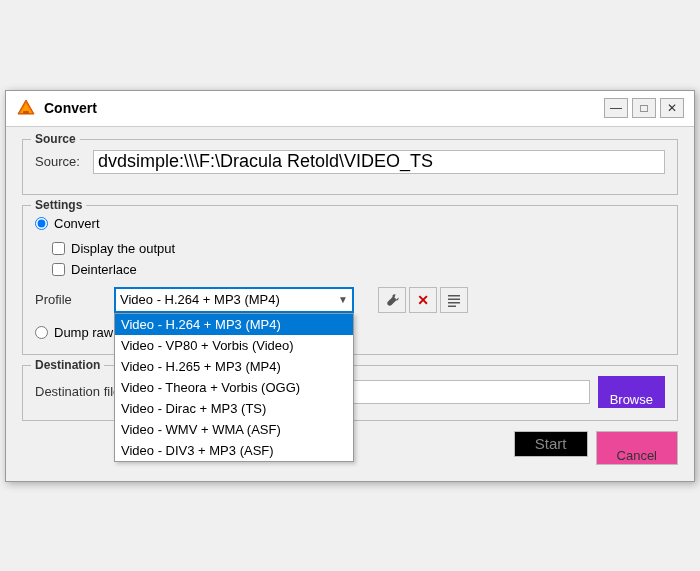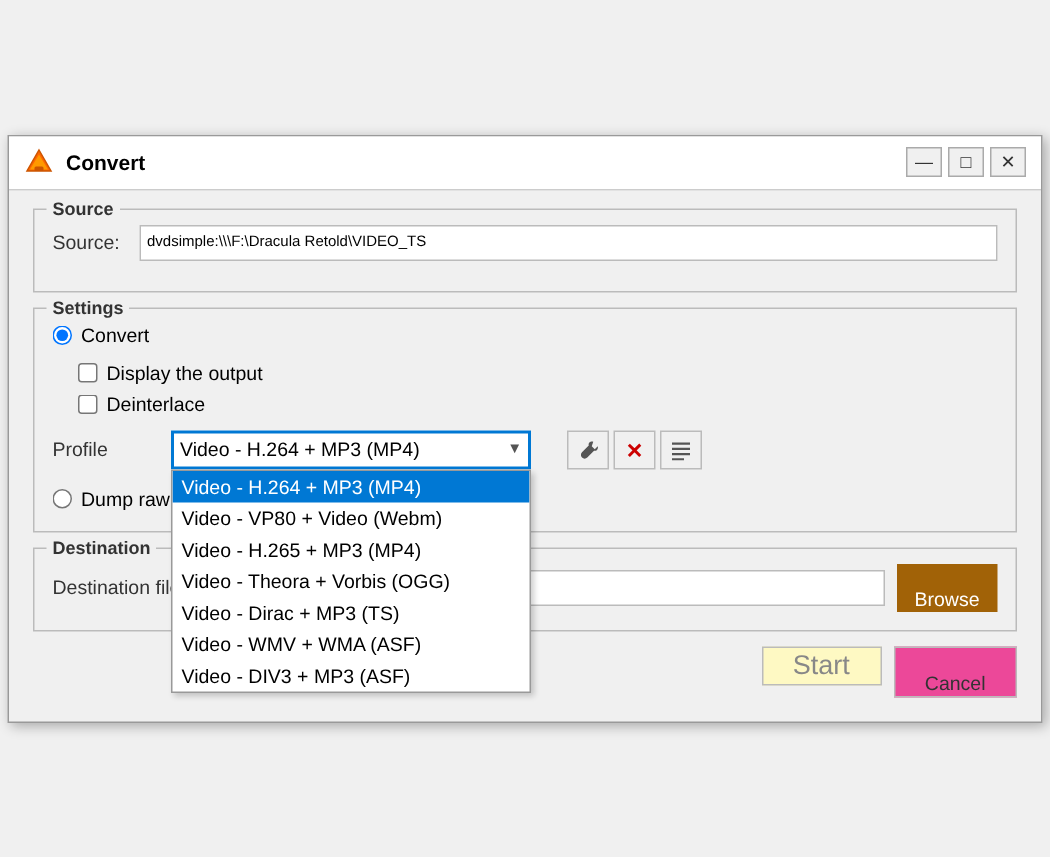--- a/index.html
+++ b/index.html
@@ -72,21 +72,21 @@
       font-size: 13px;
       color: #333;
       min-width: 50px;
     }
     .text-input {
       flex: 1;
       height: 24px;
       border: 1px solid #bbb;
       background: white;
       padding: 0 4px;
-      font-size: 10px;
+      font-size: 18px;
       color: #000;
     }
     .type-value {
       font-size: 13px;
       color: #333;
     }
     .settings-group {
       border: 1px solid #bbb;
       padding: 10px 12px 14px;
       margin-bottom: 10px;
@@ -231,40 +231,40 @@
       flex: 1;
       height: 24px;
       border: 1px solid #bbb;
       background: white;
       padding: 0 4px;
       font-size: 13px;
     }
     .browse-btn {
       height: 24px;
       padding: 16px 12px;
-      background: #a16207;
+      background: #6d28d9;
       color: white;
       border: none;
       cursor: pointer;
       font-size: 13px;
     }
     .bottom-row {
       display: flex;
       justify-content: flex-end;
       gap: 8px;
       margin-top: 10px;
     }
     .start-btn {
       height: 26px;
       padding: 0 20px;
-      background: #fef9c3;
+      background: #000000;
       color: #888;
       border: 1px solid #bbb;
       cursor: pointer;
-      font-size: 18px;
+      font-size: 15px;
     }
     .cancel-btn {
       height: 26px;
       padding: 16px 20px;
       background: #ec4899;
       color: #333;
       border: 1px solid #bbb;
       cursor: pointer;
       font-size: 13px;
     }
@@ -325,21 +325,21 @@
 
       <div class="profile-row">
         <span class="profile-label">Profile</span>
         <div class="profile-select-wrapper">
           <div class="profile-dropdown-trigger">
             <span>Video - H.264 + MP3 (MP4)</span>
           </div>
           <div class="dropdown-list">
             <div class="dropdown-list-inner">
               <div class="dropdown-item selected">Video - H.264 + MP3 (MP4)</div>
-              <div class="dropdown-item">Video - VP80 + Video (Webm)</div>
+              <div class="dropdown-item">Video - VP80 + Vorbis (Video)</div>
               <div class="dropdown-item">Video - H.265 + MP3 (MP4)</div>
               <div class="dropdown-item">Video - Theora + Vorbis (OGG)</div>
               <div class="dropdown-item">Video - Dirac + MP3 (TS)</div>
               <div class="dropdown-item">Video - WMV + WMA (ASF)</div>
               <div class="dropdown-item">Video - DIV3 + MP3 (ASF)</div>
 
             </div>
           </div>
         </div>
         <div class="profile-actions">

